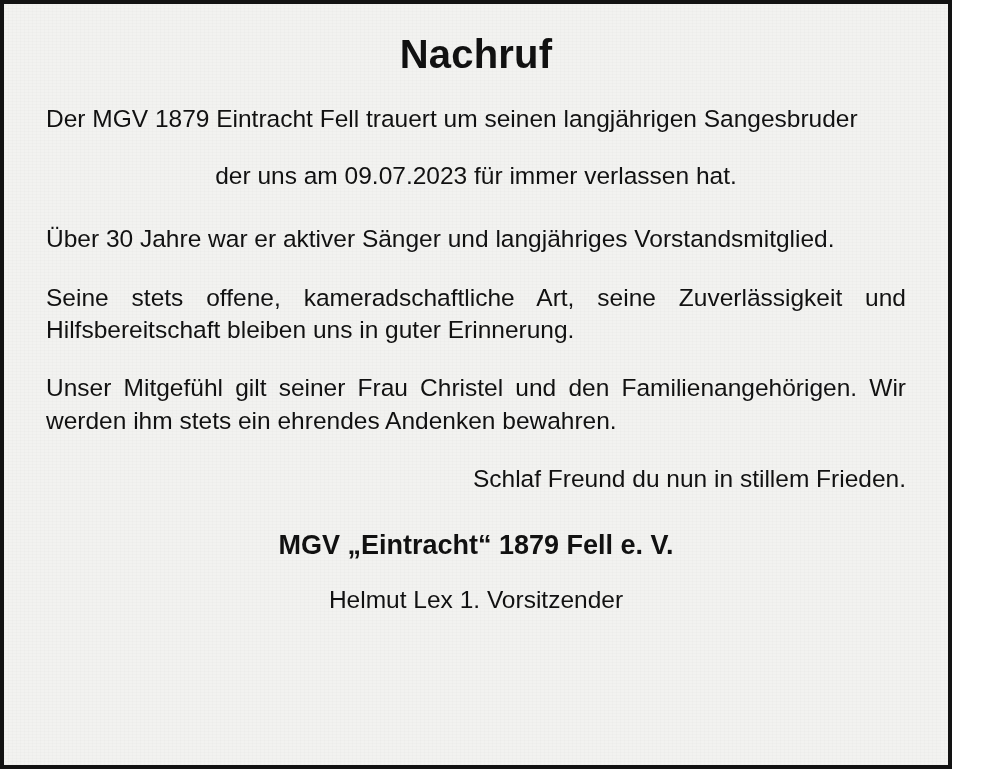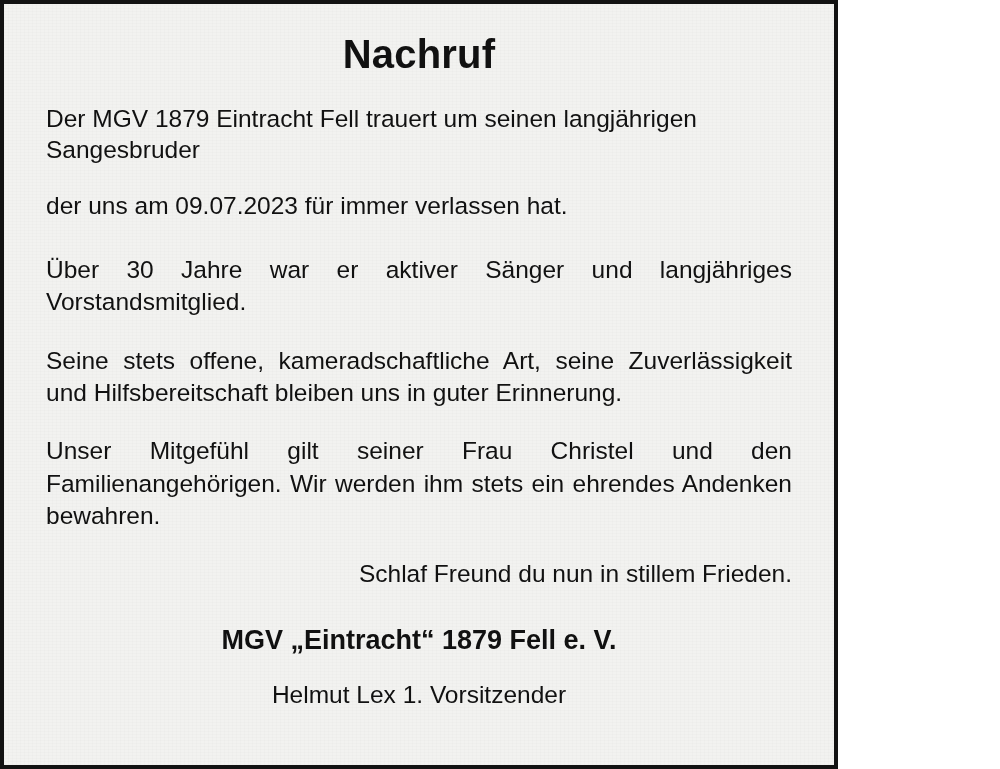--- a/index.html
+++ b/index.html
@@ -10,21 +10,21 @@
   body {
     width: 1000px;
     height: 769px;
     font-family: "Liberation Sans", sans-serif;
     color: #111111;
     overflow: hidden;
   }
   .obituary {
     position: relative;
     box-sizing: border-box;
-    width: 838px;
+    width: 952px;
     height: 769px;
     background: #f2f2f0;
     border: 4px solid #121212;
     padding: 22px 42px 18px 42px;
     display: flex;
     flex-direction: column;
   }
   
   .obituary::before {
     content: "";
@@ -57,21 +57,21 @@
   }
   .deceased-name {
     text-align: center;
     font-size: 59px;
     font-weight: bold;
     letter-spacing: 0.5px;
     line-height: 1.05;
     margin: 0 0 30px 0;
   }
   .passing-line {
-    text-align: left;
+    text-align: center;
     font-size: 24.5px;
     line-height: 1.25;
     margin: 0 0 32px 0;
   }
   .body-para {
     text-align: justify;
     text-justify: inter-word;
     font-size: 24.5px;
     line-height: 1.32;
     margin: 0 0 26px 0;

